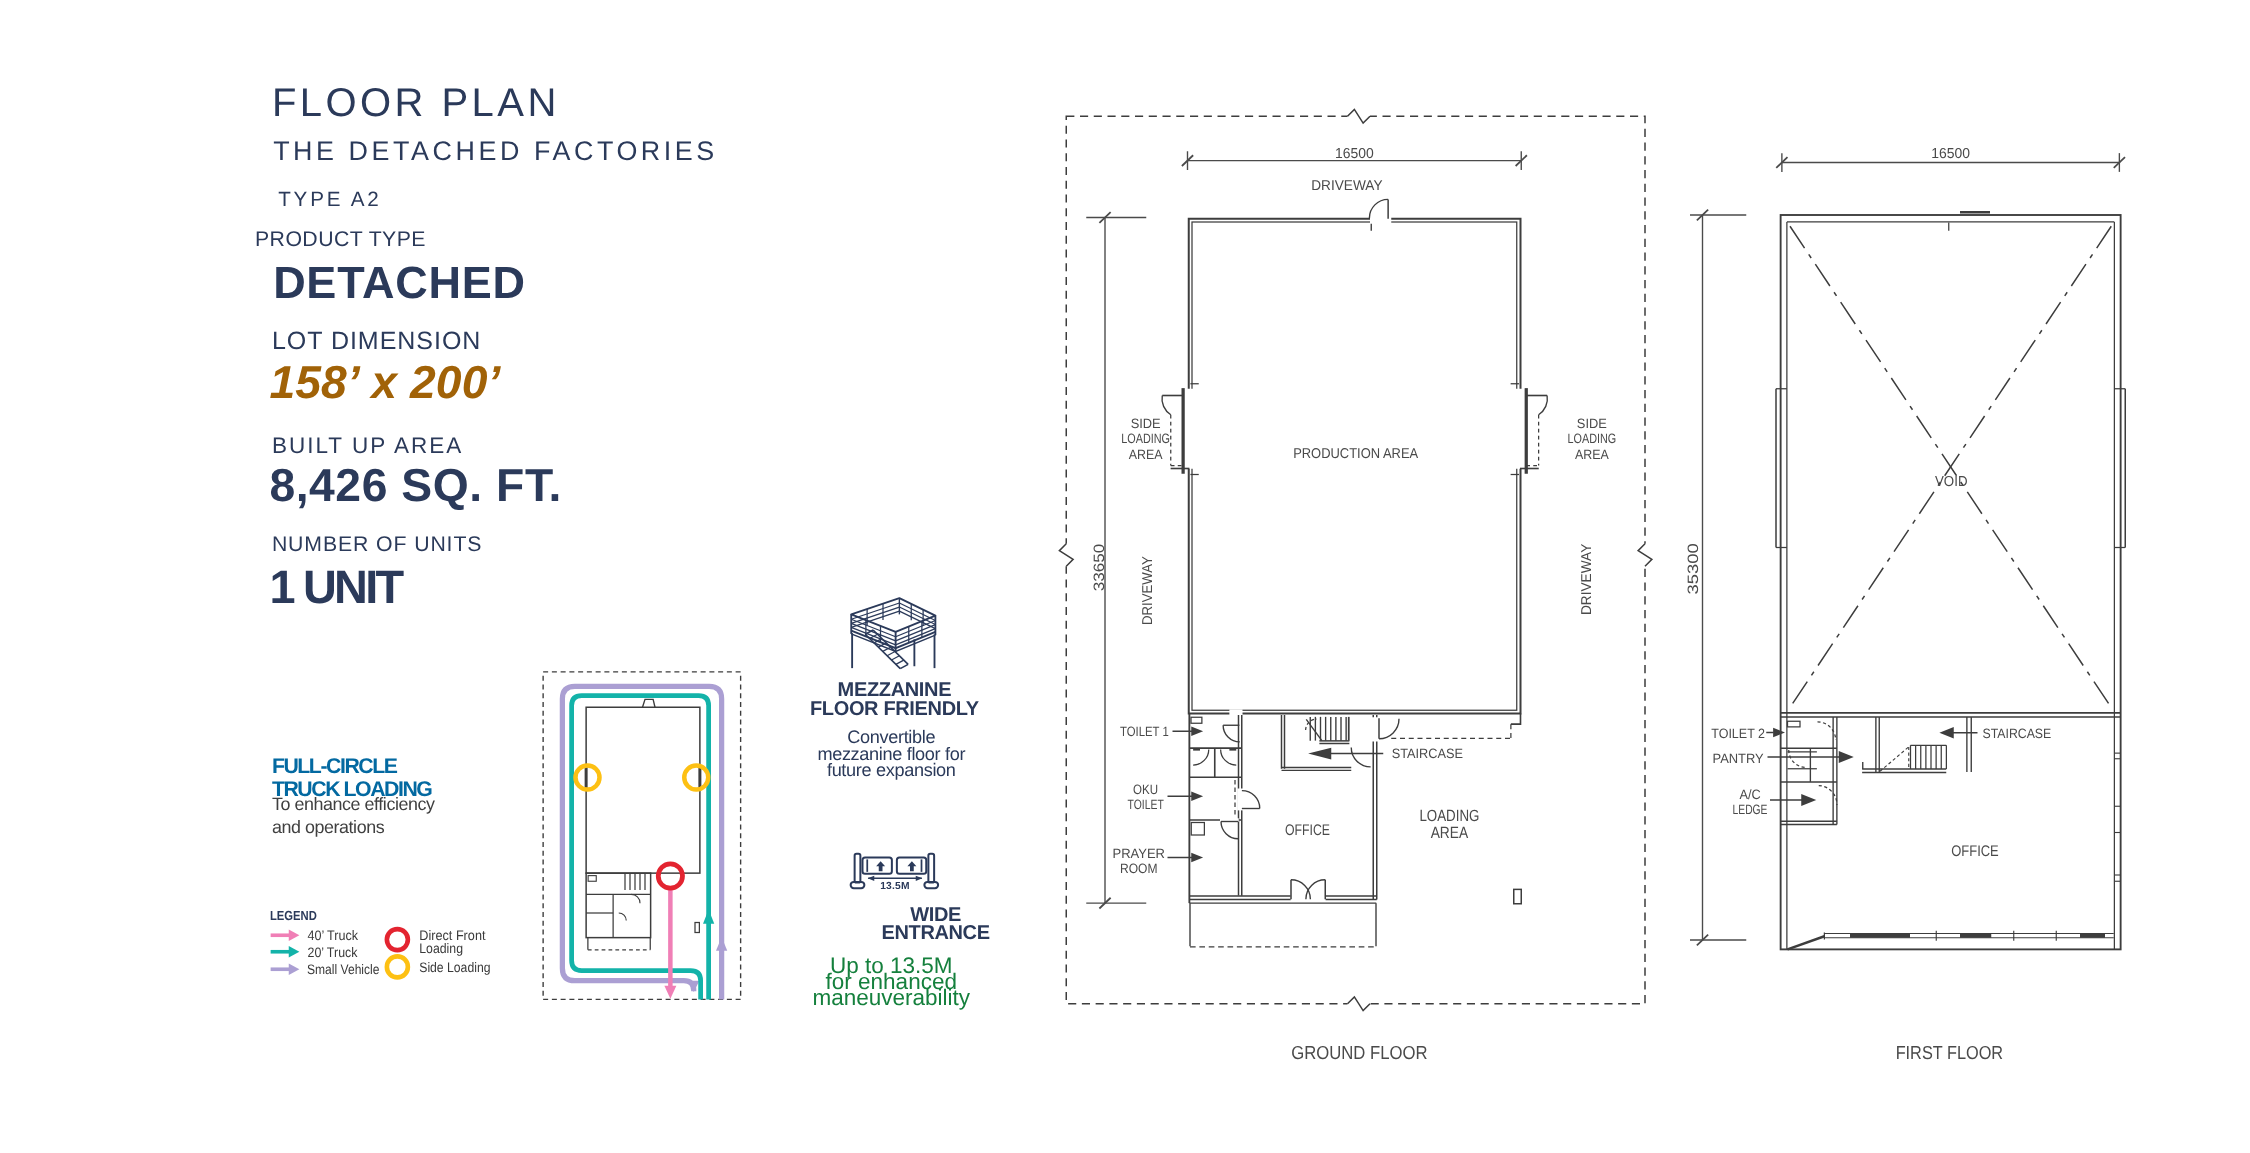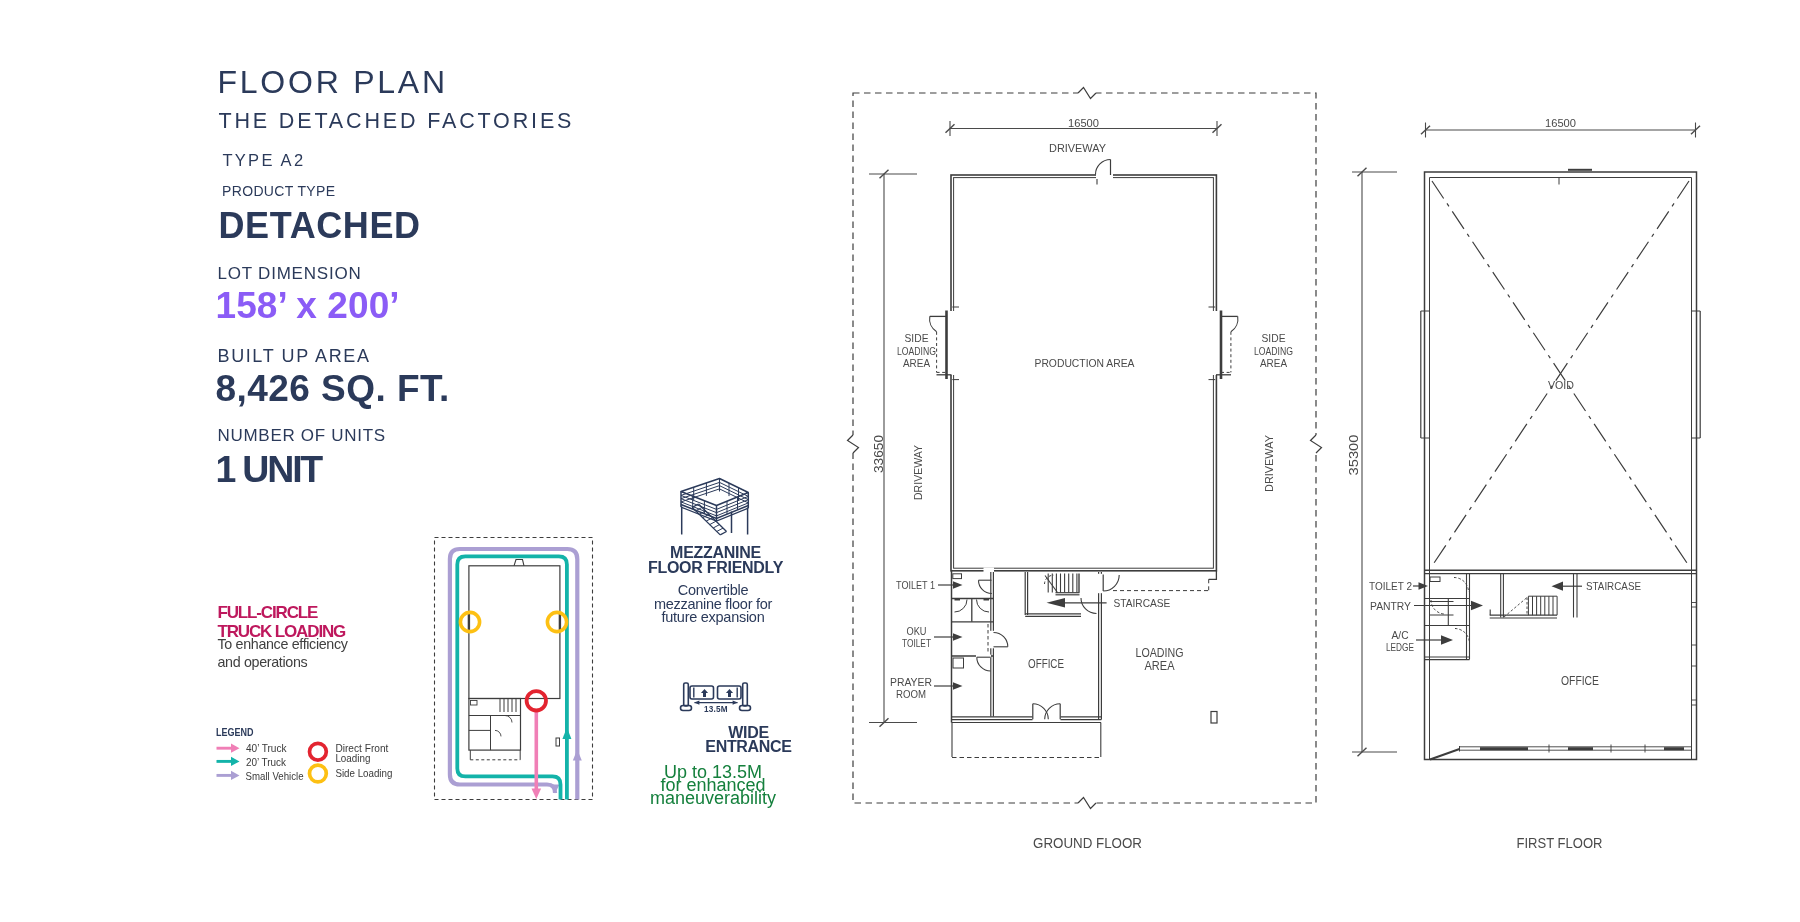--- a/index.html
+++ b/index.html
@@ -333,26 +333,26 @@
 <polygon points="725.9,693 733.1,693 729.5,689" fill="#2b3a5a"></polygon>
 <rect x="728.0" y="692.6" width="3" height="4.4" fill="#2b3a5a"></rect>
 <line x1="694.5" y1="702.6" x2="737.5" y2="702.6" stroke="#2b3a5a" stroke-width="1.3"></line>
 <polygon points="694.2,702.6 699.4,700.5 699.4,704.7" fill="#2b3a5a"></polygon>
 <polygon points="737.8,702.6 732.6,700.5 732.6,704.7" fill="#2b3a5a"></polygon>
 <text x="716" y="711.5" font-size="8.2" font-weight="bold" text-anchor="middle" fill="#2b3a5a" letter-spacing="0.2">13.5M</text>
 </svg>
 <div style="position:absolute;left:217.5px;top:65.7px;font-size:32px;font-weight:400;letter-spacing:2.76px;line-height:32px;color:#2b3a5a;text-align:left;white-space:pre;">FLOOR PLAN</div>
 <div style="position:absolute;left:218.5px;top:110.8px;font-size:21.5px;font-weight:400;letter-spacing:2.85px;line-height:21.5px;color:#2b3a5a;text-align:left;white-space:pre;">THE DETACHED FACTORIES</div>
 <div style="position:absolute;left:222.5px;top:152.3px;font-size:16.5px;font-weight:400;letter-spacing:2.27px;line-height:16.5px;color:#2b3a5a;text-align:left;white-space:pre;">TYPE A2</div>
-<div style="position:absolute;left:222px;top:182.9px;font-size:14px;font-weight:400;letter-spacing:0.35px;line-height:17px;color:#2b3a5a;text-align:left;white-space:pre;">PRODUCT TYPE</div>
+<div style="position:absolute;left:204px;top:182.9px;font-size:17px;font-weight:400;letter-spacing:0.35px;line-height:17px;color:#2b3a5a;text-align:left;white-space:pre;">PRODUCT TYPE</div>
 <div style="position:absolute;left:218.5px;top:207.5px;font-size:36px;font-weight:700;letter-spacing:0.6px;line-height:36px;color:#2b3a5a;text-align:left;white-space:pre;">DETACHED</div>
-<div style="position:absolute;left:217.5px;top:265.2px;font-size:17px;font-weight:400;letter-spacing:0.78px;line-height:17px;color:#2b3a5a;text-align:left;white-space:pre;">LOT DIMENSION</div>
-<div style="position:absolute;left:215.5px;top:286.9px;font-size:37px;font-weight:700;letter-spacing:0.1px;line-height:37px;color:#8b5cf6;text-align:center;white-space:pre;">158’ x 200’</div>
+<div style="position:absolute;left:217.5px;top:265.2px;font-size:20px;font-weight:400;letter-spacing:0.78px;line-height:17px;color:#2b3a5a;text-align:left;white-space:pre;">LOT DIMENSION</div>
+<div style="position:absolute;left:215.5px;top:286.9px;font-size:37px;font-weight:700;letter-spacing:0.1px;line-height:37px;color:#a16207;text-align:center;white-space:pre;font-style:italic;">158’ x 200’</div>
 <div style="position:absolute;left:217.5px;top:347.5px;font-size:18px;font-weight:400;letter-spacing:1.62px;line-height:17px;color:#2b3a5a;text-align:center;white-space:pre;">BUILT UP AREA</div>
 <div style="position:absolute;left:215.5px;top:369.8px;font-size:37px;font-weight:700;letter-spacing:0.45px;line-height:37px;color:#2b3a5a;text-align:left;white-space:pre;">8,426 SQ. FT.</div>
 <div style="position:absolute;left:217.5px;top:427.4px;font-size:17px;font-weight:400;letter-spacing:0.71px;line-height:17px;color:#2b3a5a;text-align:left;white-space:pre;">NUMBER OF UNITS</div>
 <div style="position:absolute;left:215.5px;top:451.1px;font-size:37.5px;font-weight:700;letter-spacing:-2.2px;line-height:37.5px;color:#2b3a5a;text-align:center;white-space:pre;">1 UNIT</div>
-<div style="position:absolute;left:217.5px;top:604.4px;font-size:17px;font-weight:700;letter-spacing:-1.15px;line-height:18.3px;color:#be185d;text-align:left;white-space:pre;">FULL-CIRCLE<br>TRUCK LOADING</div>
+<div style="position:absolute;left:217.5px;top:604.4px;font-size:17px;font-weight:700;letter-spacing:-1.15px;line-height:18.3px;color:#0369a1;text-align:left;white-space:pre;">FULL-CIRCLE<br>TRUCK LOADING</div>
 <div style="position:absolute;left:217.5px;top:635px;font-size:14.3px;font-weight:400;letter-spacing:-0.34px;line-height:18.3px;color:#404040;text-align:left;white-space:pre;">To enhance efficiency<br>and operations</div>
 <div style="position:absolute;left:575.5px;top:545.8px;font-size:16px;font-weight:700;letter-spacing:-0.28px;line-height:14.8px;color:#2b3a5a;width:280px;text-align:center;white-space:pre;">MEZZANINE<br>FLOOR FRIENDLY</div>
 <div style="position:absolute;left:573.0px;top:583.8px;font-size:14.5px;font-weight:400;letter-spacing:-0.27px;line-height:13.8px;color:#2b3a5a;width:280px;text-align:center;white-space:pre;">Convertible<br>mezzanine floor for<br>future expansion</div>
 <div style="position:absolute;left:575.5px;top:726.0px;font-size:16px;font-weight:700;letter-spacing:-0.31px;line-height:13.6px;color:#2b3a5a;width:280px;text-align:center;white-space:pre;padding-left:33px;">WIDE<br>ENTRANCE</div>
 <div style="position:absolute;left:573.0px;top:765.8px;font-size:18px;font-weight:400;letter-spacing:0px;line-height:13.3px;color:#15803d;width:280px;text-align:center;white-space:pre;">Up to 13.5M<br>for enhanced<br>maneuverability</div>
 
 </body></html>

